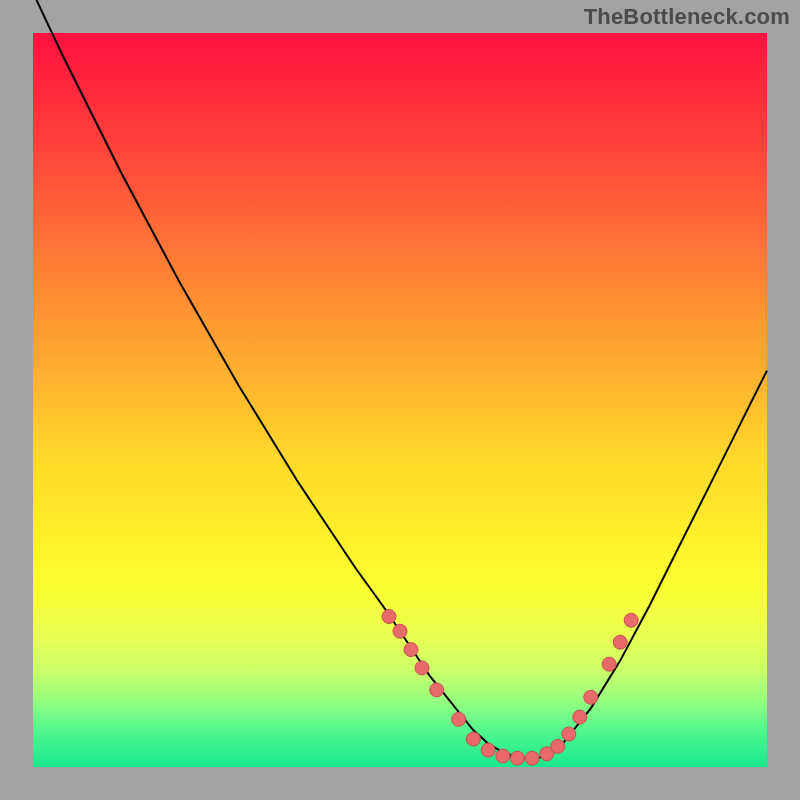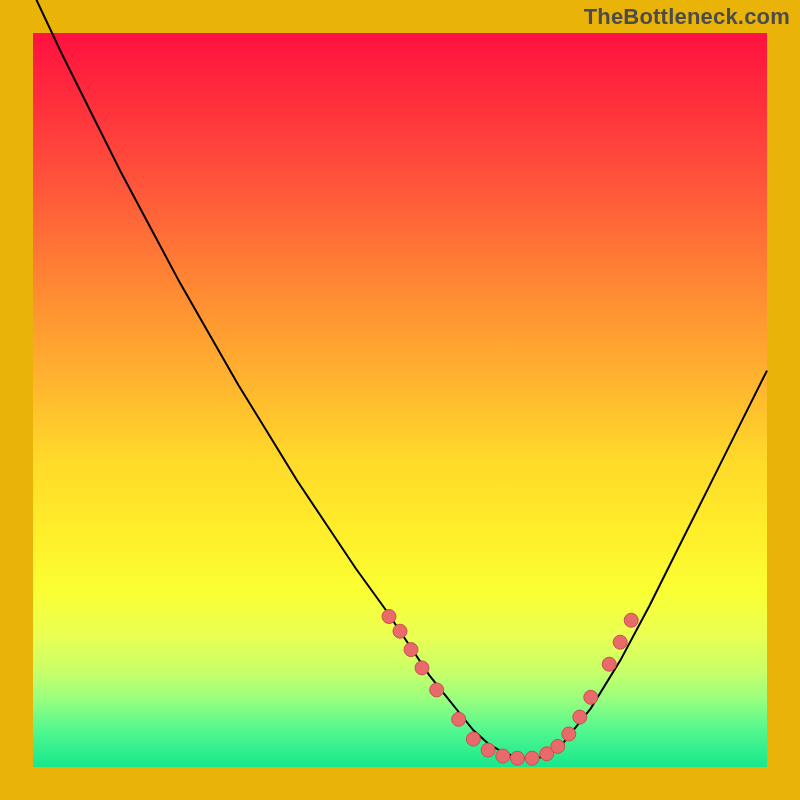--- a/index.html
+++ b/index.html
@@ -8,21 +8,21 @@
     width: 800px;
     height: 800px;
     background: #000;
     overflow: hidden;
     font-family: Arial, Helvetica, sans-serif;
   }
   .frame {
     position: relative;
     width: 800px;
     height: 800px;
-    background: #eab308;
+    background: #a3a3a3;
   }
   .watermark {
     position: absolute;
     top: 4px;
     right: 10px;
     color: #4b4b4b;
     font-size: 22px;
     font-weight: 600;
     letter-spacing: 0.2px;
     user-select: none;

